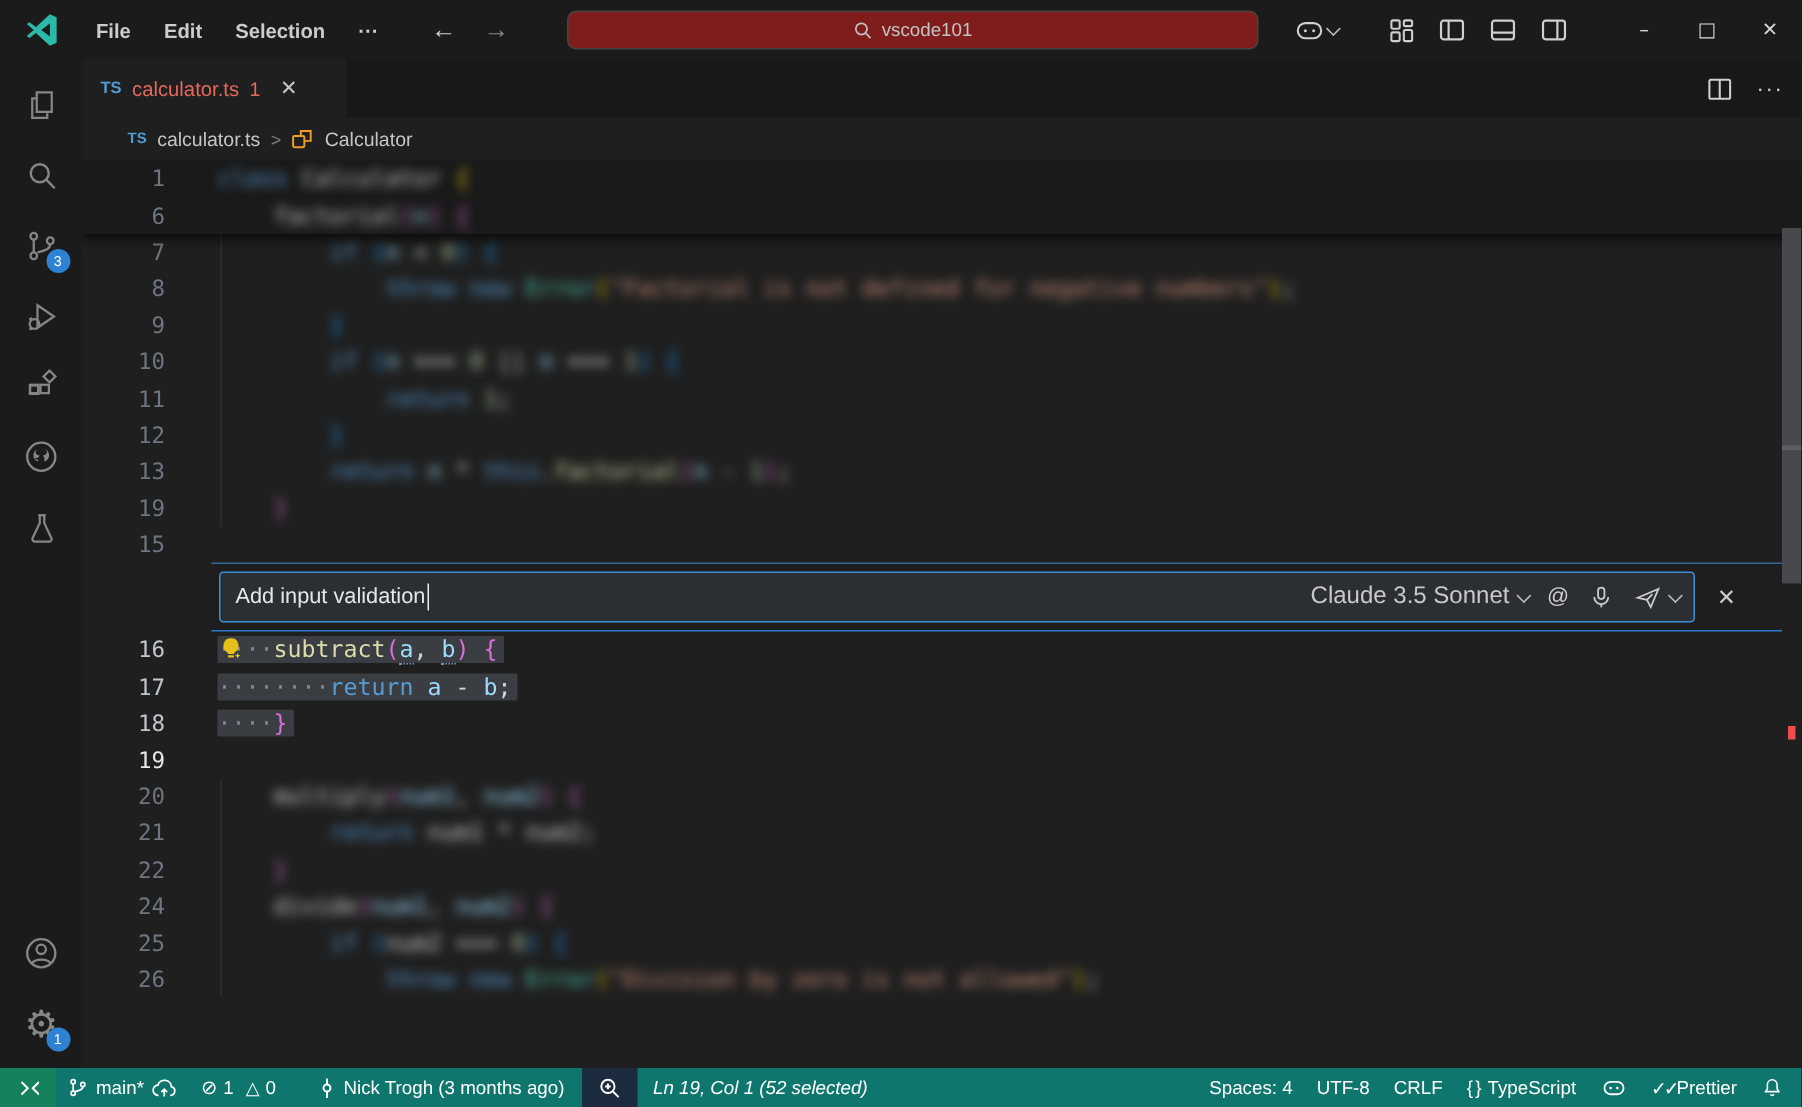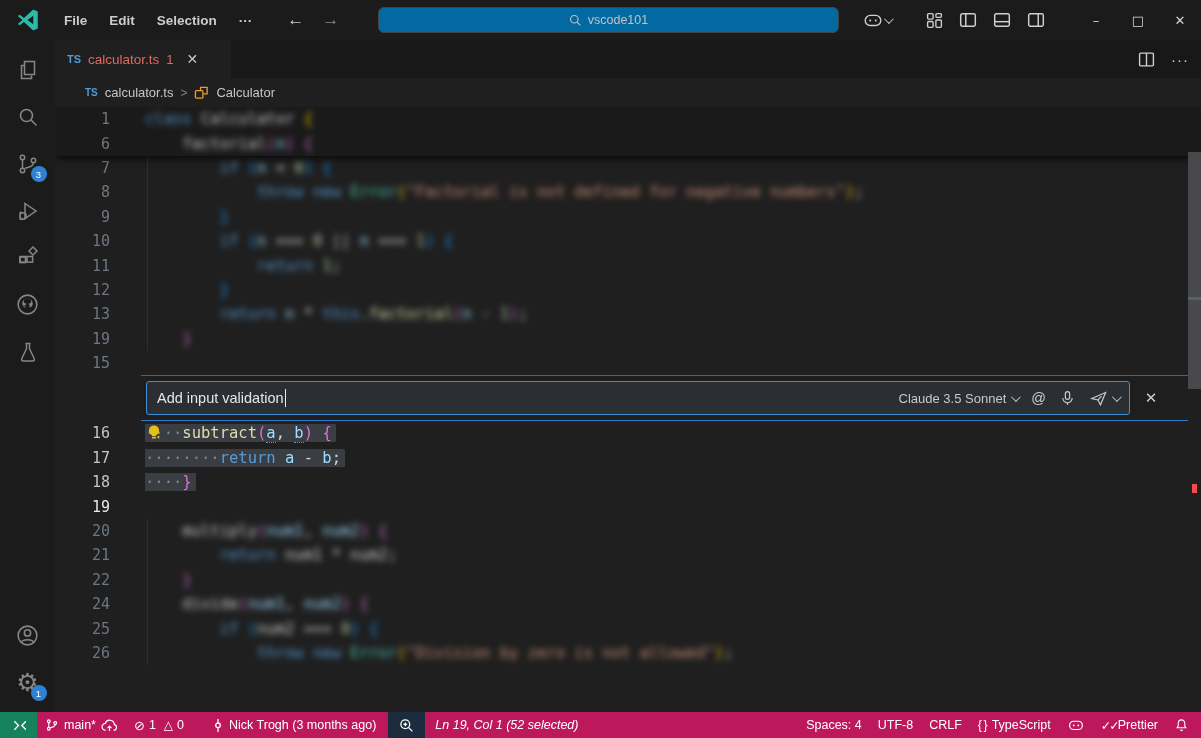--- a/index.html
+++ b/index.html
@@ -7,21 +7,21 @@
     font-family:"Liberation Sans", sans-serif; -webkit-font-smoothing:antialiased; }
   .app { width:1201px; height:738px; display:flex; flex-direction:column; color:#cccccc; }
 
   
   .titlebar { height:40px; background:#1b1b1b; display:flex; align-items:center; flex:none; position:relative; }
   .logo { width:55px; display:flex; justify-content:center; align-items:center; }
   .menus { display:flex; align-items:center; gap:4px; font-size:13.5px; color:#cccccc; }
   .menu-item { padding:4px 9px; border-radius:5px; cursor:default;font-weight:bold; }
   .nav-arrows { display:flex; align-items:center; gap:18px; margin-left:26px; font-size:17px; }
   .arrow-fwd { color:#8a8a8a; }
-  .searchbox { position:absolute; left:378px; top:7px; width:461px; height:26px; background:#0369a1;
+  .searchbox { position:absolute; left:378px; top:7px; width:461px; height:26px; background:#7f1d1d;
     border:1px solid #454545; border-radius:6px; display:flex; align-items:center; justify-content:center;
     gap:6px; font-size:12.5px; color:#c3c3c3; }
   .tb-right { position:absolute; right:0; top:0; height:40px; display:flex; align-items:center; }
   .tb-icon { width:30px; height:28px; display:flex; align-items:center; justify-content:center; }
   .copilot-group { display:flex; align-items:center; margin-right:28px; }
   .layout-group { display:flex; align-items:center; gap:4px; margin-right:24px; }
   .win-btn { width:42px; height:40px; display:flex; align-items:center; justify-content:center;
     font-size:13px; color:#d6d6d6; font-family:"DejaVu Sans", sans-serif; }
 
   
@@ -67,34 +67,34 @@
 
   
   .chatzone { height:46px; margin:0; position:relative; z-index:2; }
   .chatwrap { margin-left:86px; width:1047px; height:46px; background:#1e1e1e;
     border-top:1px solid #30679c; border-bottom:1px solid #2f7ccc; display:flex; align-items:center; }
   .chatinput { margin-left:5px; width:984px; height:34px; background:#2b2e33; border:1px solid #3f8fd6;
     border-radius:3px; display:flex; align-items:center; padding:0 10px; }
   .chat-text { font-family:"Liberation Sans", sans-serif; font-size:14.5px; color:#e4e7ea; }
   .caret { display:inline-block; width:1.5px; height:18px; background:#eaeaea; margin-left:1px; vertical-align:middle; }
   .chat-right { margin-left:auto; display:flex; align-items:center; gap:13px; font-family:"Liberation Sans", sans-serif; }
-  .model-picker { display:flex; align-items:center; gap:5px; color:#c8c8c8; font-size:13px; }
+  .model-picker { display:flex; align-items:center; gap:5px; color:#c8c8c8; font-size:16px; }
   .chev { width:7px; height:7px; border-right:1.4px solid #bdbdbd; border-bottom:1.4px solid #bdbdbd;
     transform:rotate(45deg) translateY(-2px); }
   .at-icon { font-size:14.5px; color:#cdcdcd; }
   .chat-close { width:30px; display:flex; justify-content:center; align-items:center; color:#cccccc;
     font-size:15px; font-family:"DejaVu Sans", sans-serif; margin-left:6px; }
 
   
   .vscroll { position:absolute; right:0; top:45px; width:13px; height:237px; background:#47494d; z-index:4; }
   .vscroll-line { position:absolute; left:0; right:0; top:145px; height:3px; background:#5c5f63; }
   .ovr-red { position:absolute; right:4px; top:377px; width:5px; height:9px; background:#f14c4c; z-index:4; }
 
   
-  .statusbar { height:26px; background:#be185d; display:flex; align-items:center; flex:none; color:#ffffff; font-size:12.5px; }
+  .statusbar { height:26px; background:#0f766e; display:flex; align-items:center; flex:none; color:#ffffff; font-size:12.5px; }
   .sb-remote { width:37px; height:26px; background:#16825d; display:flex; align-items:center; justify-content:center; flex:none; }
   .sb-item { display:flex; align-items:center; gap:5px; padding:0 8px; height:26px; }
   .sb-zoom { width:37px; height:26px; background:#1c2b3e; display:flex; align-items:center; justify-content:center; margin-left:4px; }
   .sb-right { margin-left:auto; display:flex; align-items:center; }
   .dblcheck span + span { margin-left:-7px; }
   svg { display:block; }
 </style>
 </head>
 <body>
 

